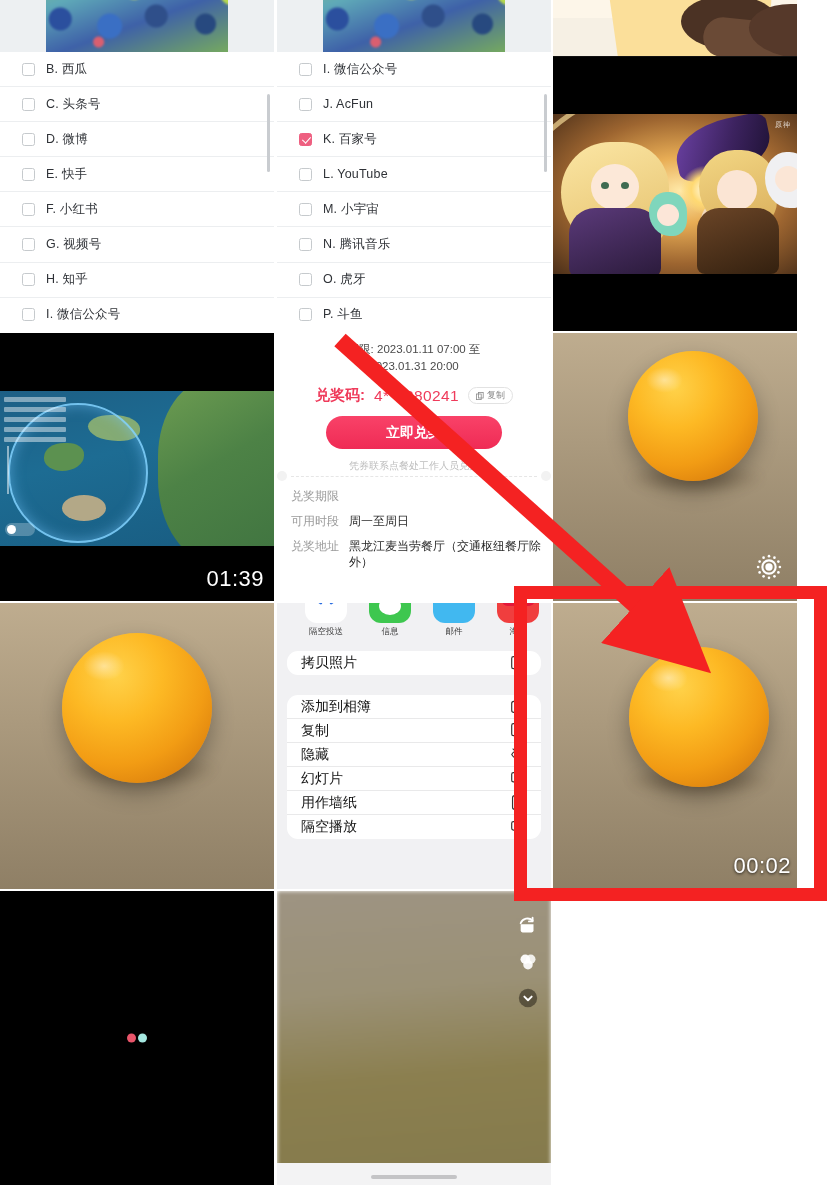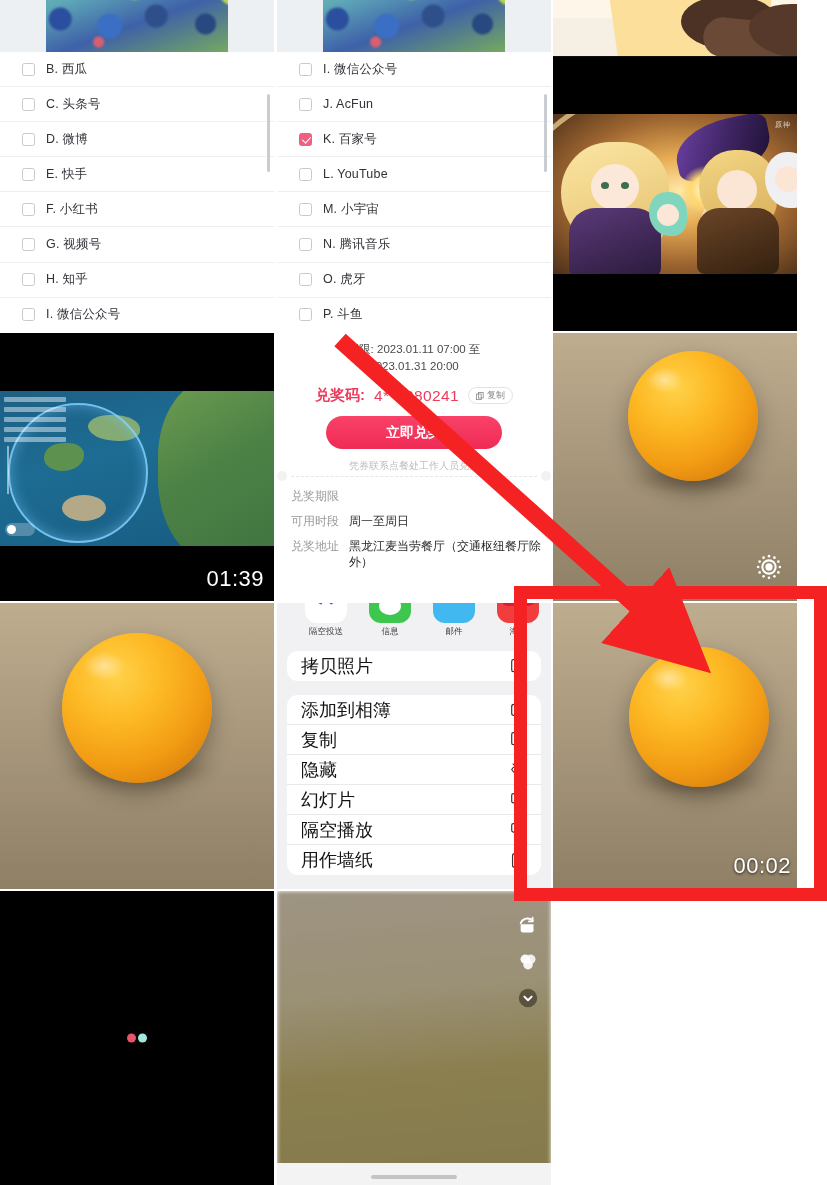--- a/index.html
+++ b/index.html
@@ -240,22 +240,22 @@
     position:absolute; left:50%; top:-9px; transform:translateX(-50%);
     background:#e4173a; color:#fff; font-size:7.5px; padding:1px 5px; border-radius:7px; white-space:nowrap;
   }
   .app-ic.wx { background:#3ec74f; }
   .app-lbl { font-size:8.5px; color:#3c3c3c; margin-top:3px; }
 
   .menu-group {
     position:absolute; left:10px; right:10px; background:#fff; border-radius:11px; overflow:hidden;
   }
   .menu-item {
-    height:30px; display:flex; align-items:center; justify-content:space-between;
-    padding:0 14px; font-size:18px; color:#141414;
+    height:24px; display:flex; align-items:center; justify-content:space-between;
+    padding:0 14px; font-size:14px; color:#141414;
     border-bottom:1px solid #e9e9ea;
   }
   .menu-item:last-child { border-bottom:none; }
   .menu-ic { width:17px; height:17px; opacity:.85; }
 
   
   .wood {
     position:absolute; inset:0;
     background:linear-gradient(175deg,#9e9483 0%,#9b9176 34%,#8b7f4f 62%,#847a4c 100%);
     filter:blur(2px);
@@ -596,31 +596,31 @@
           </svg>
         </div>
         <div class="menu-item">
           <span>幻灯片</span>
           <svg class="menu-ic" viewBox="0 0 20 20">
             <rect x="2" y="3" width="16" height="11" rx="2" fill="none" stroke="#141414" stroke-width="1.4"></rect>
             <path d="M8.5 6.5l4 2.5-4 2.5z" fill="#141414"></path>
           </svg>
         </div>
         <div class="menu-item">
+          <span>用作墙纸</span>
+          <svg class="menu-ic" viewBox="0 0 20 20">
+            <rect x="3" y="2" width="14" height="16" rx="2.5" fill="none" stroke="#141414" stroke-width="1.4"></rect>
+            <circle cx="8" cy="7" r="1.6" fill="#141414"></circle>
+          </svg>
+        </div>
+        <div class="menu-item">
           <span>隔空播放</span>
           <svg class="menu-ic" viewBox="0 0 20 20">
             <rect x="2" y="3" width="16" height="10" rx="2" fill="none" stroke="#141414" stroke-width="1.4"></rect>
             <path d="M10 13l4 5H6z" fill="#141414"></path>
-          </svg>
-        </div>
-        <div class="menu-item">
-          <span>用作墙纸</span>
-          <svg class="menu-ic" viewBox="0 0 20 20">
-            <rect x="3" y="2" width="14" height="16" rx="2.5" fill="none" stroke="#141414" stroke-width="1.4"></rect>
-            <circle cx="8" cy="7" r="1.6" fill="#141414"></circle>
           </svg>
         </div>
       </div>
     </div>
   </div>
 
   <div class="cell c3 r3">
     <div class="table-photo"></div>
     <div class="orange-shadow" style="left:72px; top:160px; width:148px; height:34px;"></div>
     <div class="orange" style="left:76px; top:44px; width:140px; height:140px;"></div>

